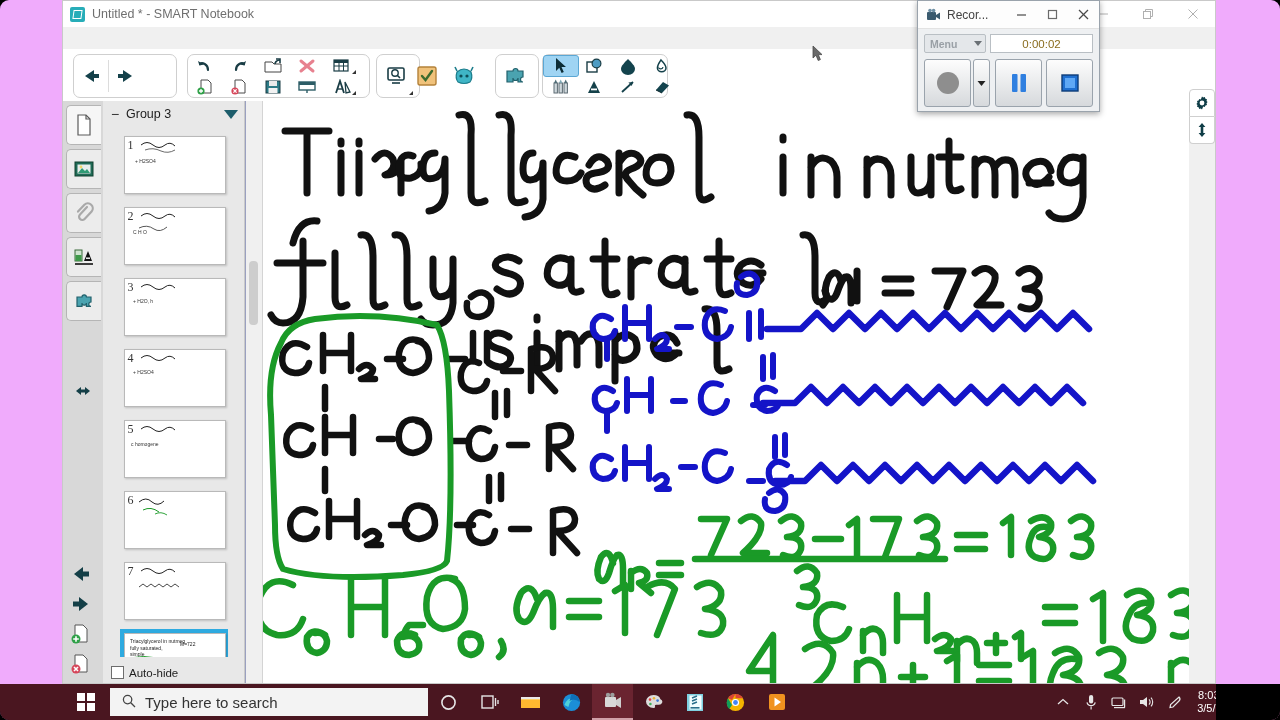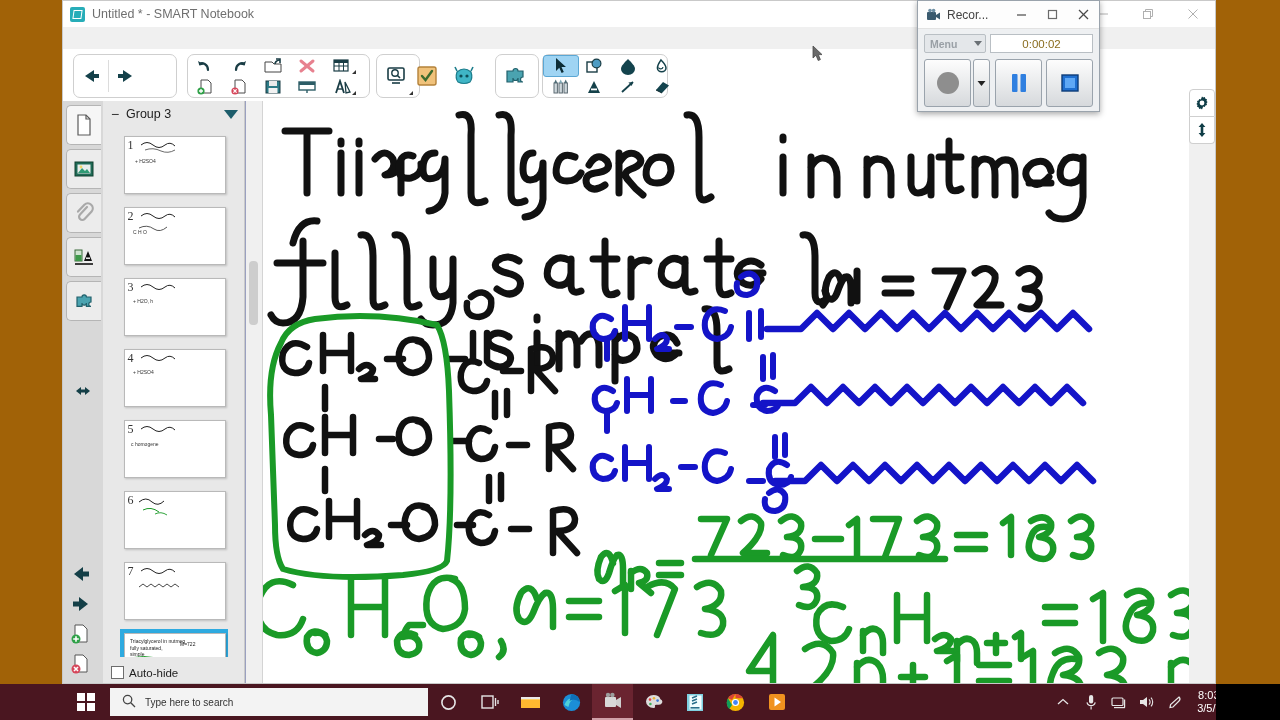--- a/index.html
+++ b/index.html
@@ -1,17 +1,17 @@
 <!DOCTYPE html>
 <html><head>
 <meta charset="utf-8">
 <style>
   html,body{margin:0;padding:0;background:#000;}
   body{width:1280px;height:720px;overflow:hidden;font-family:"Liberation Sans",sans-serif;}
-  #screen{position:relative;width:1280px;height:720px;background:#a16207;overflow:hidden;}
+  #screen{position:relative;width:1280px;height:720px;background:#f0abfc;overflow:hidden;border-radius:9px;}
 
   
   .app-window{position:absolute;left:62px;top:0;width:1154px;height:684px;background:#f0f0f0;border:1px solid #c9c9c9;box-sizing:border-box;}
 
   .titlebar{position:absolute;left:0;top:0;width:100%;height:26px;background:#ffffff;display:flex;align-items:center;}
   .tb-icon{width:15px;height:15px;margin-left:7px;margin-right:7px;background:#27adb8;border-radius:2px;position:relative;flex:none;}
   .tb-icon:after{content:"";position:absolute;left:3px;top:3px;width:9px;height:9px;border:1.5px solid #fff;box-sizing:border-box;transform:skewX(-8deg);}
   .tb-title{font-size:12.5px;color:#6f6f6f;white-space:nowrap;}
   .tb-spacer{flex:1;}
   .winbtn{width:45px;height:26px;display:flex;align-items:center;justify-content:center;color:#9a9a9a;font-size:13px;flex:none;}
@@ -83,21 +83,21 @@
   .rbtn.pause{flex:1;margin-right:4px;}
   .rbtn.stop{flex:1;}
   .dot{width:22px;height:22px;border-radius:50%;background:#8e8e8e;}
 
   
   .taskbar{position:absolute;left:0;bottom:0;width:1280px;height:36px;background:#4a1620;display:flex;align-items:center;}
   .tb-black-l{position:absolute;left:0;bottom:0;width:62px;height:36px;background:#000;}
   .start{width:48px;height:36px;display:flex;align-items:center;justify-content:center;margin-left:62px;}
   .searchbox{width:318px;height:28px;background:#f3f3f3;display:flex;align-items:center;}
   .searchbox .mag{margin:0 9px 0 12px;}
-  .searchbox span{font-size:10px;color:#333;}
+  .searchbox span{font-size:15px;color:#333;}
   .tb-app{width:41px;height:36px;display:flex;align-items:center;justify-content:center;}
   .tb-app.active{background:#6a2430;border-bottom:2px solid #d0a0a8;box-sizing:border-box;}
   .tray{margin-left:auto;display:flex;align-items:center;height:36px;padding-right:4px;}
   .tray-ic{width:28px;height:36px;display:flex;align-items:center;justify-content:center;}
   .clock{display:flex;flex-direction:column;align-items:center;justify-content:center;height:36px;padding:0 8px;color:#fff;font-size:11px;line-height:13px;}
   .tb-black-r{position:absolute;right:0;bottom:0;width:64px;height:36px;background:#000;}
   .cursor{position:absolute;left:812px;top:45px;}
 </style>
 </head>
 <body>

